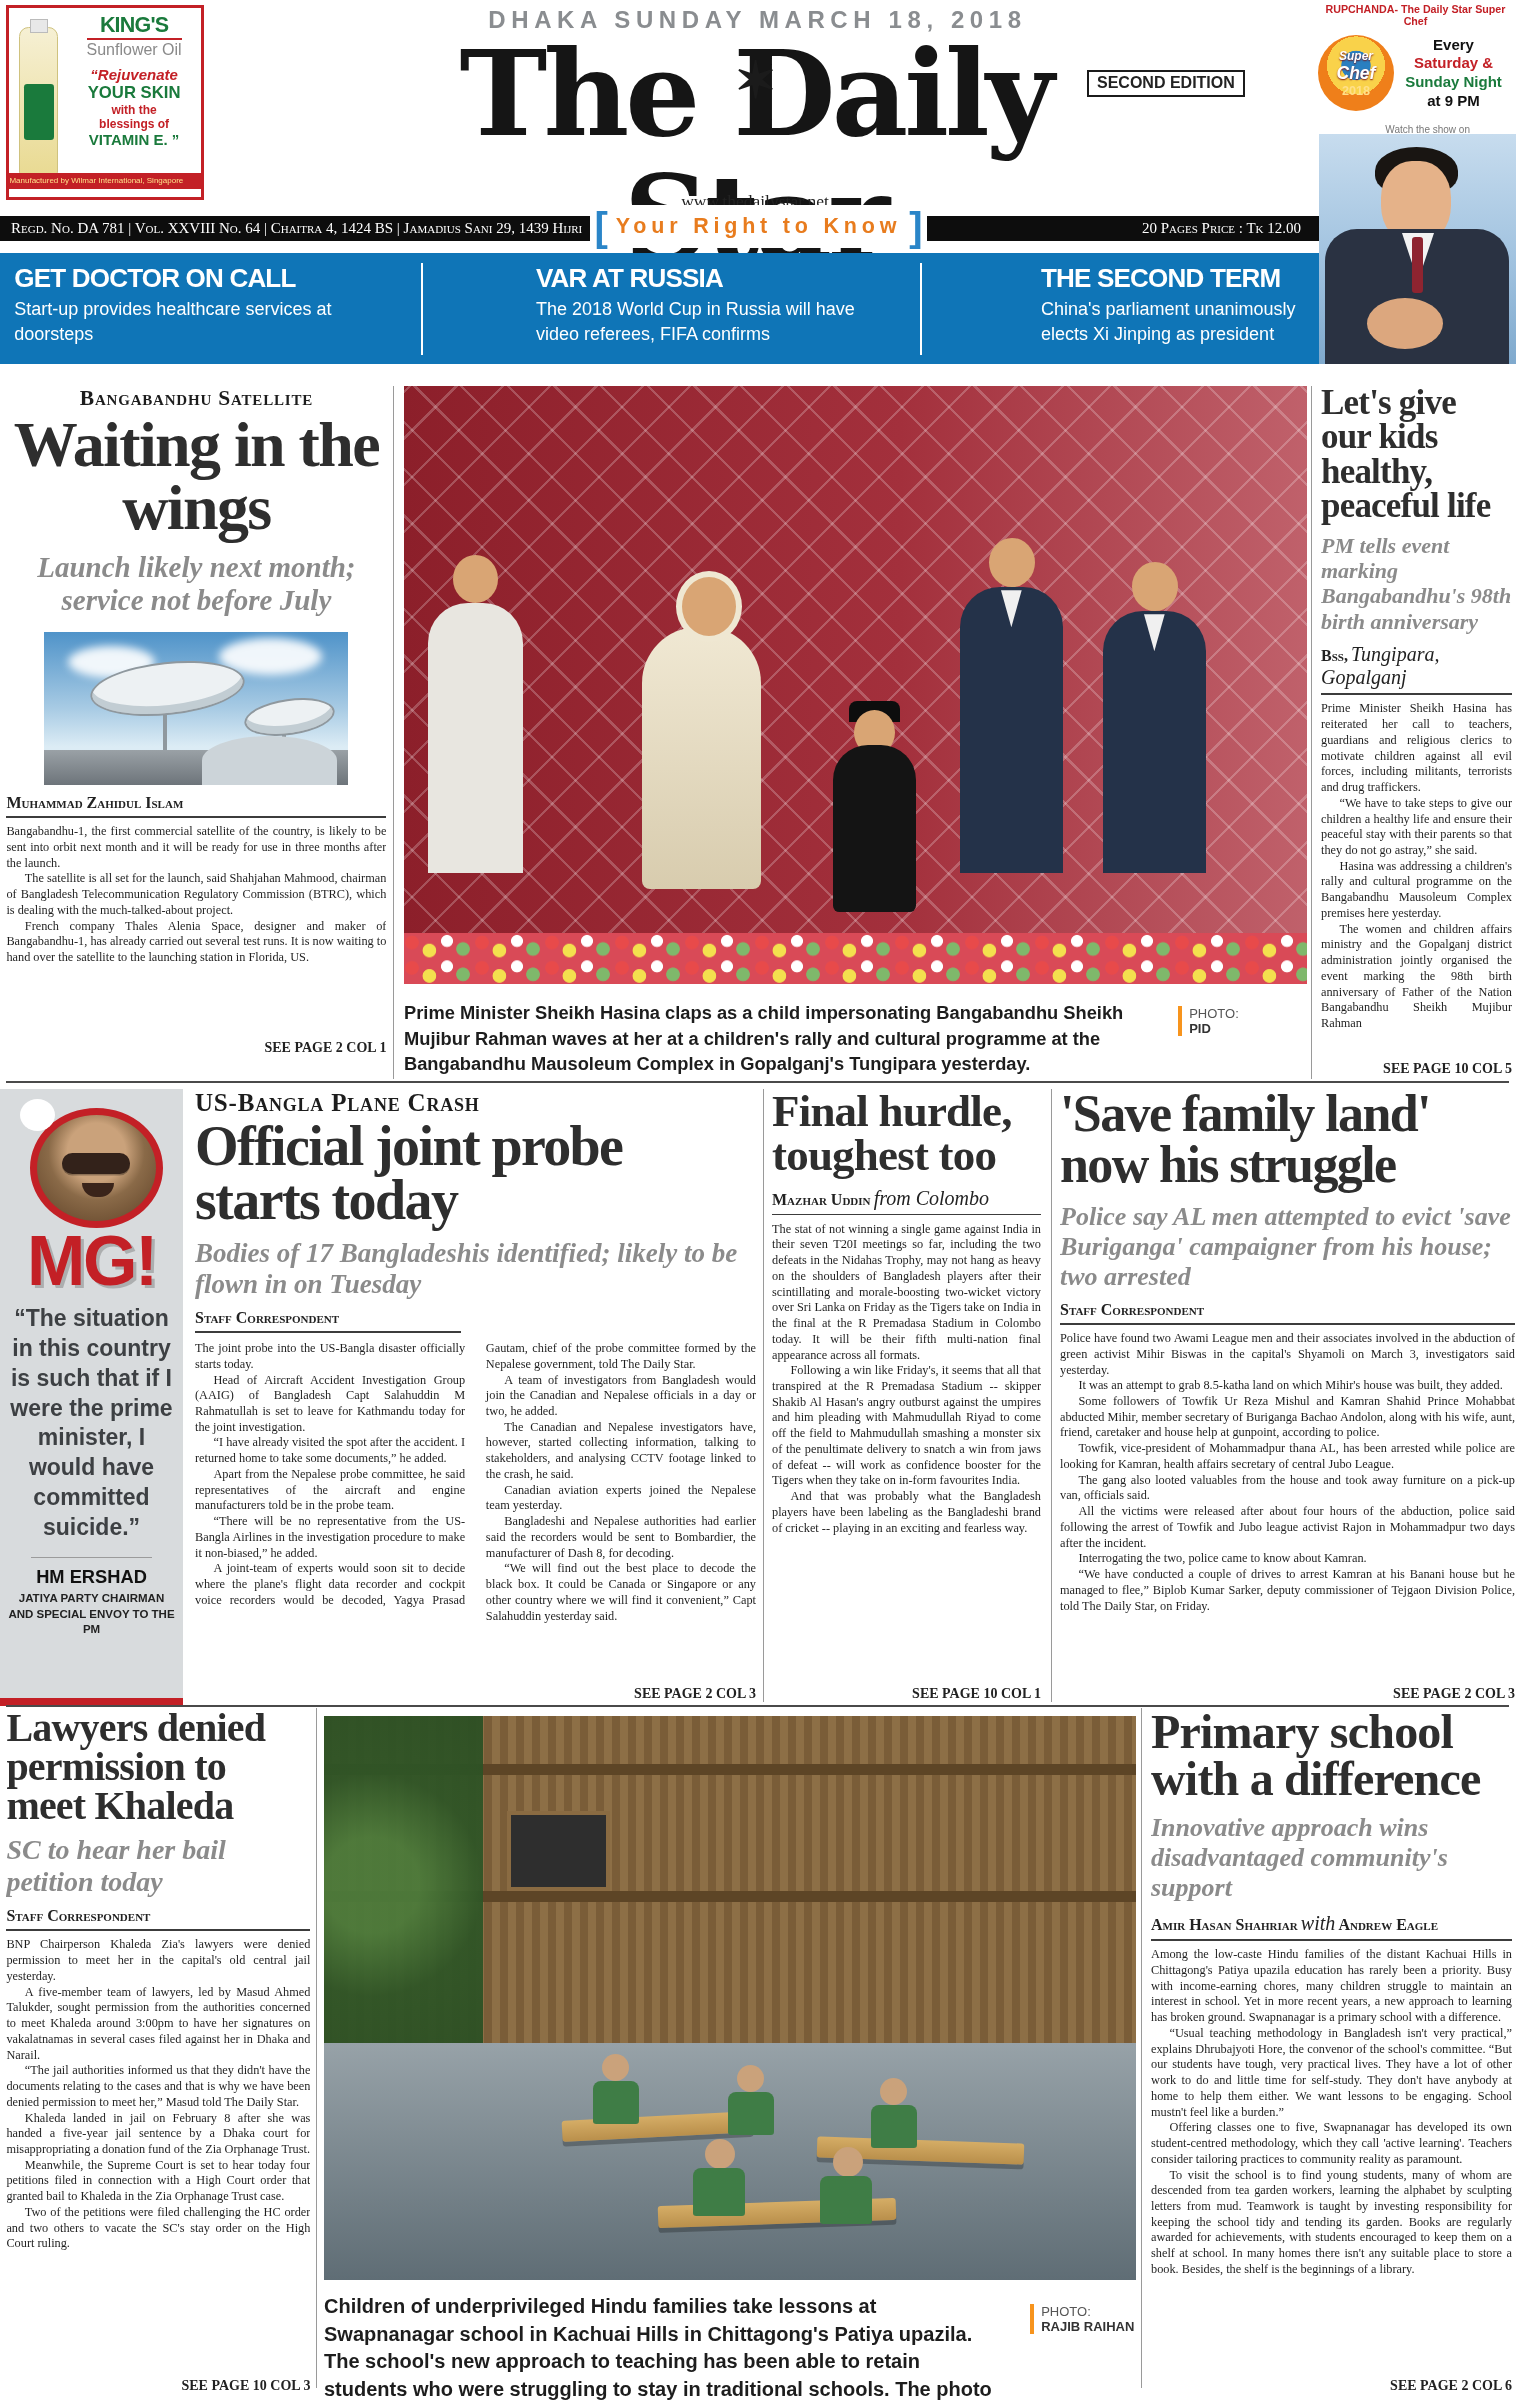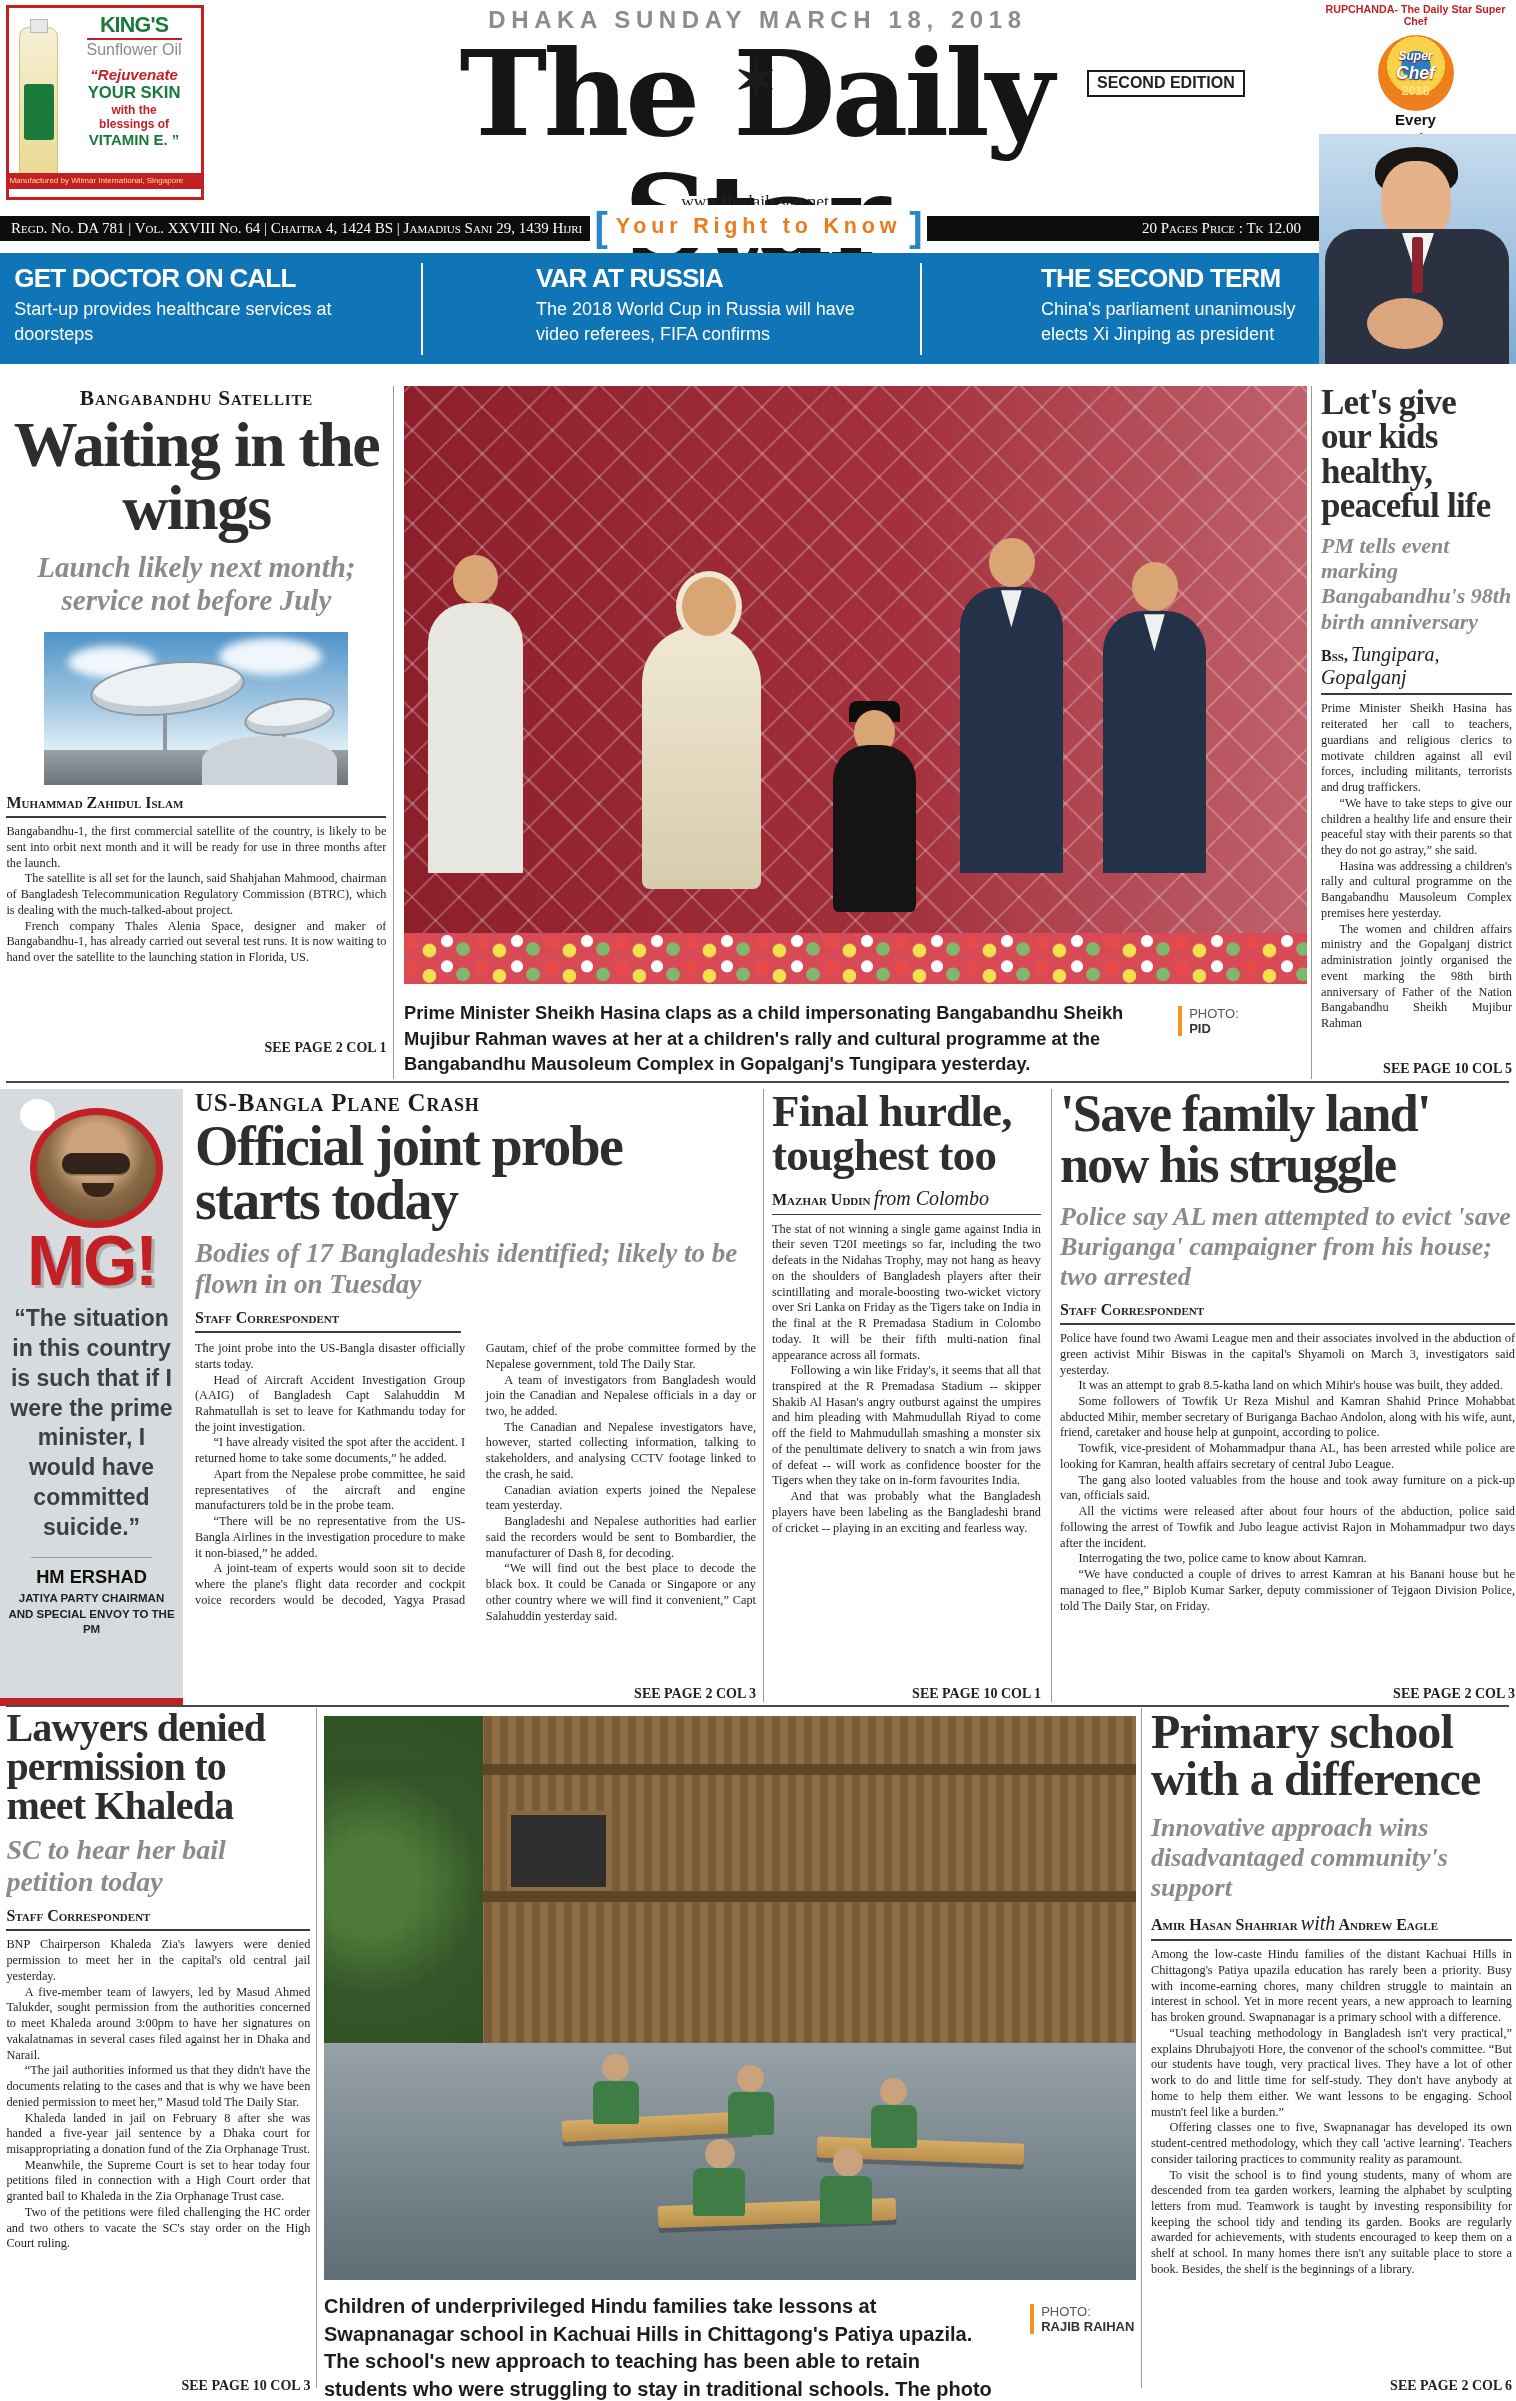--- a/index.html
+++ b/index.html
@@ -32,21 +32,21 @@
   .kings-l1{color:#c32026;font-style:italic;font-weight:700;font-size:15px;margin-top:6.4px;}
   .kings-l2{color:#1a7a3c;font-weight:900;font-size:16.7px;}
   .kings-l3,.kings-l4{color:#c32026;font-weight:700;font-size:12px;}
   .kings-l5{color:#1a7a3c;font-weight:900;font-size:15px;}
   .kings-footer{position:absolute;bottom:8px;left:0;right:0;height:16px;background:#c32026;color:#ffe08a;
     font-family:"Liberation Sans",sans-serif;font-size:8px;line-height:16px;text-align:left;}
   
   #ad-chef{left:1318px;top:3.2px;width:195px;height:205px;background:#fff;z-index:2;
     font-family:"Liberation Sans",sans-serif;}
   .chef-topline{color:#c32026;font-weight:700;font-size:10.7px;text-align:center;}
-  .chef-row{display:flex;margin-top:8px;align-items:center;flex-direction:column;}
+  .chef-row{display:flex;margin-top:8px;align-items:center;}
   .chef-badge{width:76px;height:76px;border-radius:50%;flex:0 0 76px;
     background:radial-gradient(circle at 50% 40%,#2a7fc0 0 14.3px,#f9d24a 15px 29px,#ef7f1a 29px 48px,#c32026 48px);
     display:flex;flex-direction:column;align-items:center;justify-content:center;color:#fff;}
   .chef-badge .b1{font-style:italic;font-weight:700;font-size:12px;text-shadow:0 0.8px 1.6px #7a1212;}
   .chef-badge .b2{font-style:italic;font-weight:900;font-size:17.5px;text-shadow:0 0.8px 1.6px #7a1212;}
   .chef-badge .b3{font-weight:900;font-size:12.7px;color:#ffe08a;}
   .chef-sched{flex:1;text-align:center;font-weight:700;line-height:1.25;}
   .chef-sched .s1,.chef-sched .s4{color:#111;font-size:15px;}
   .chef-sched .s2{color:#c32026;font-size:15px;}
   .chef-sched .s3{color:#1a7a3c;font-size:15px;}

